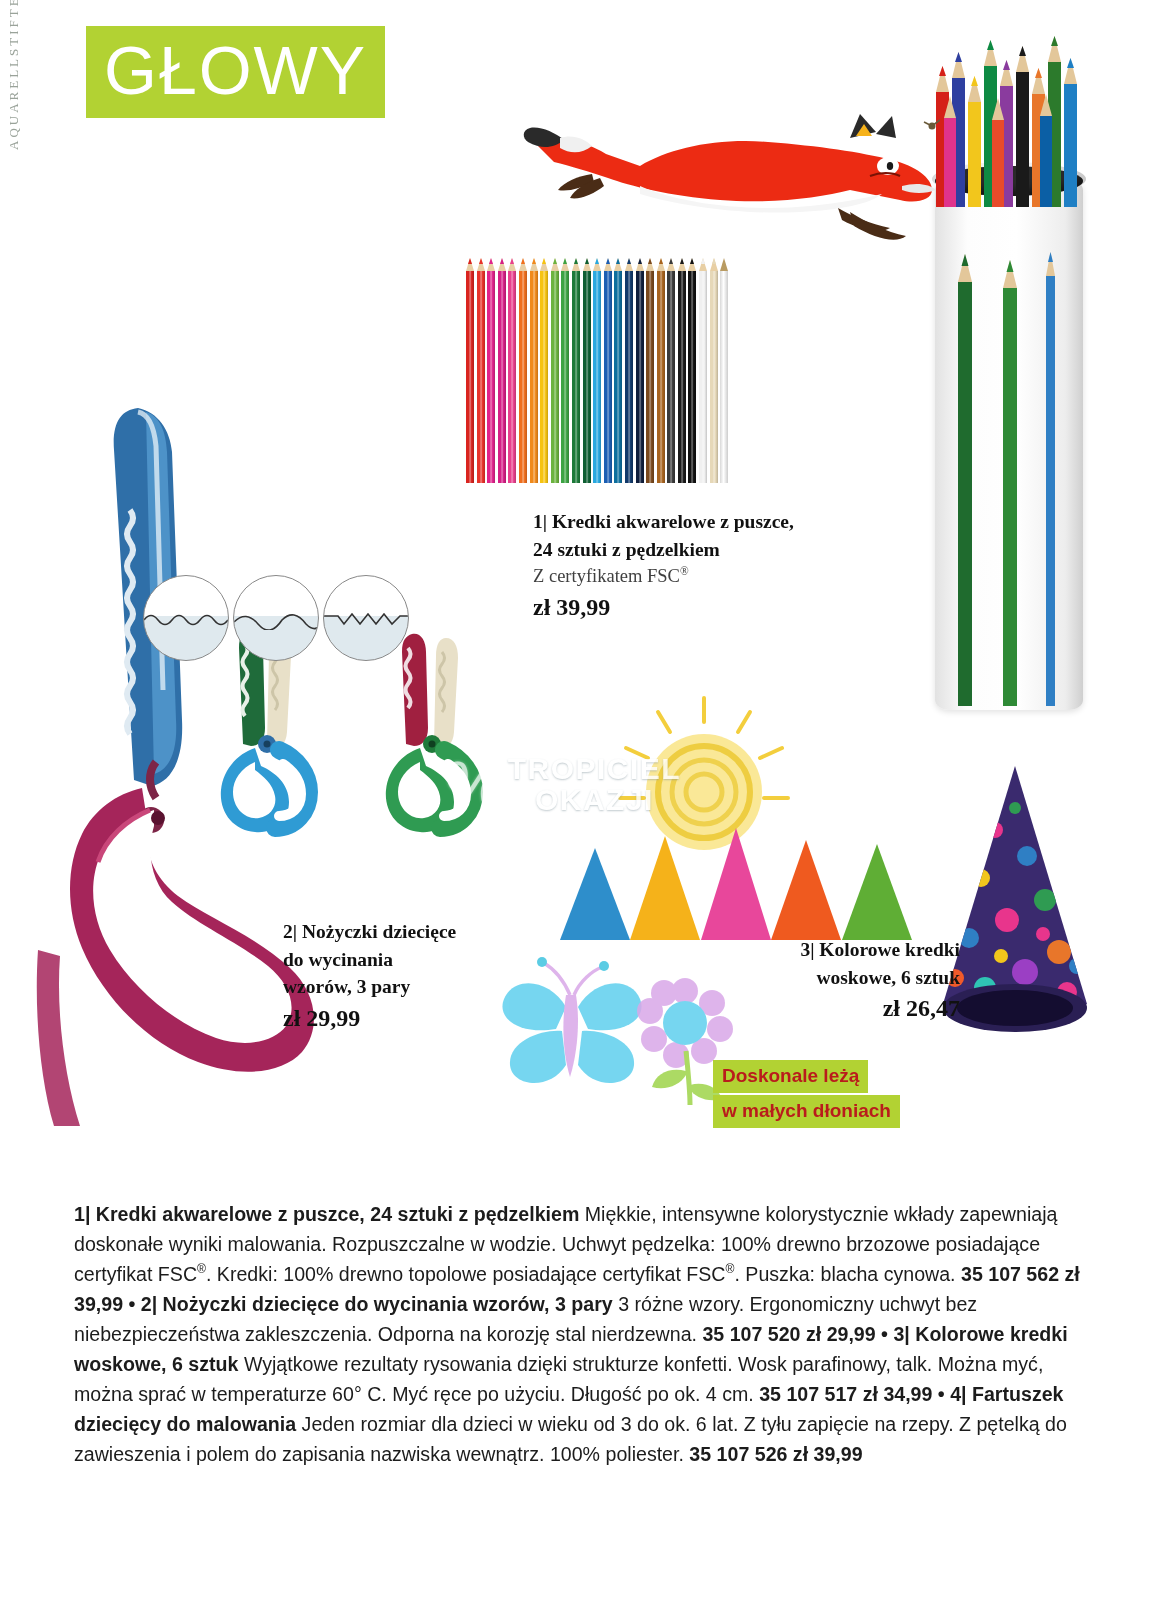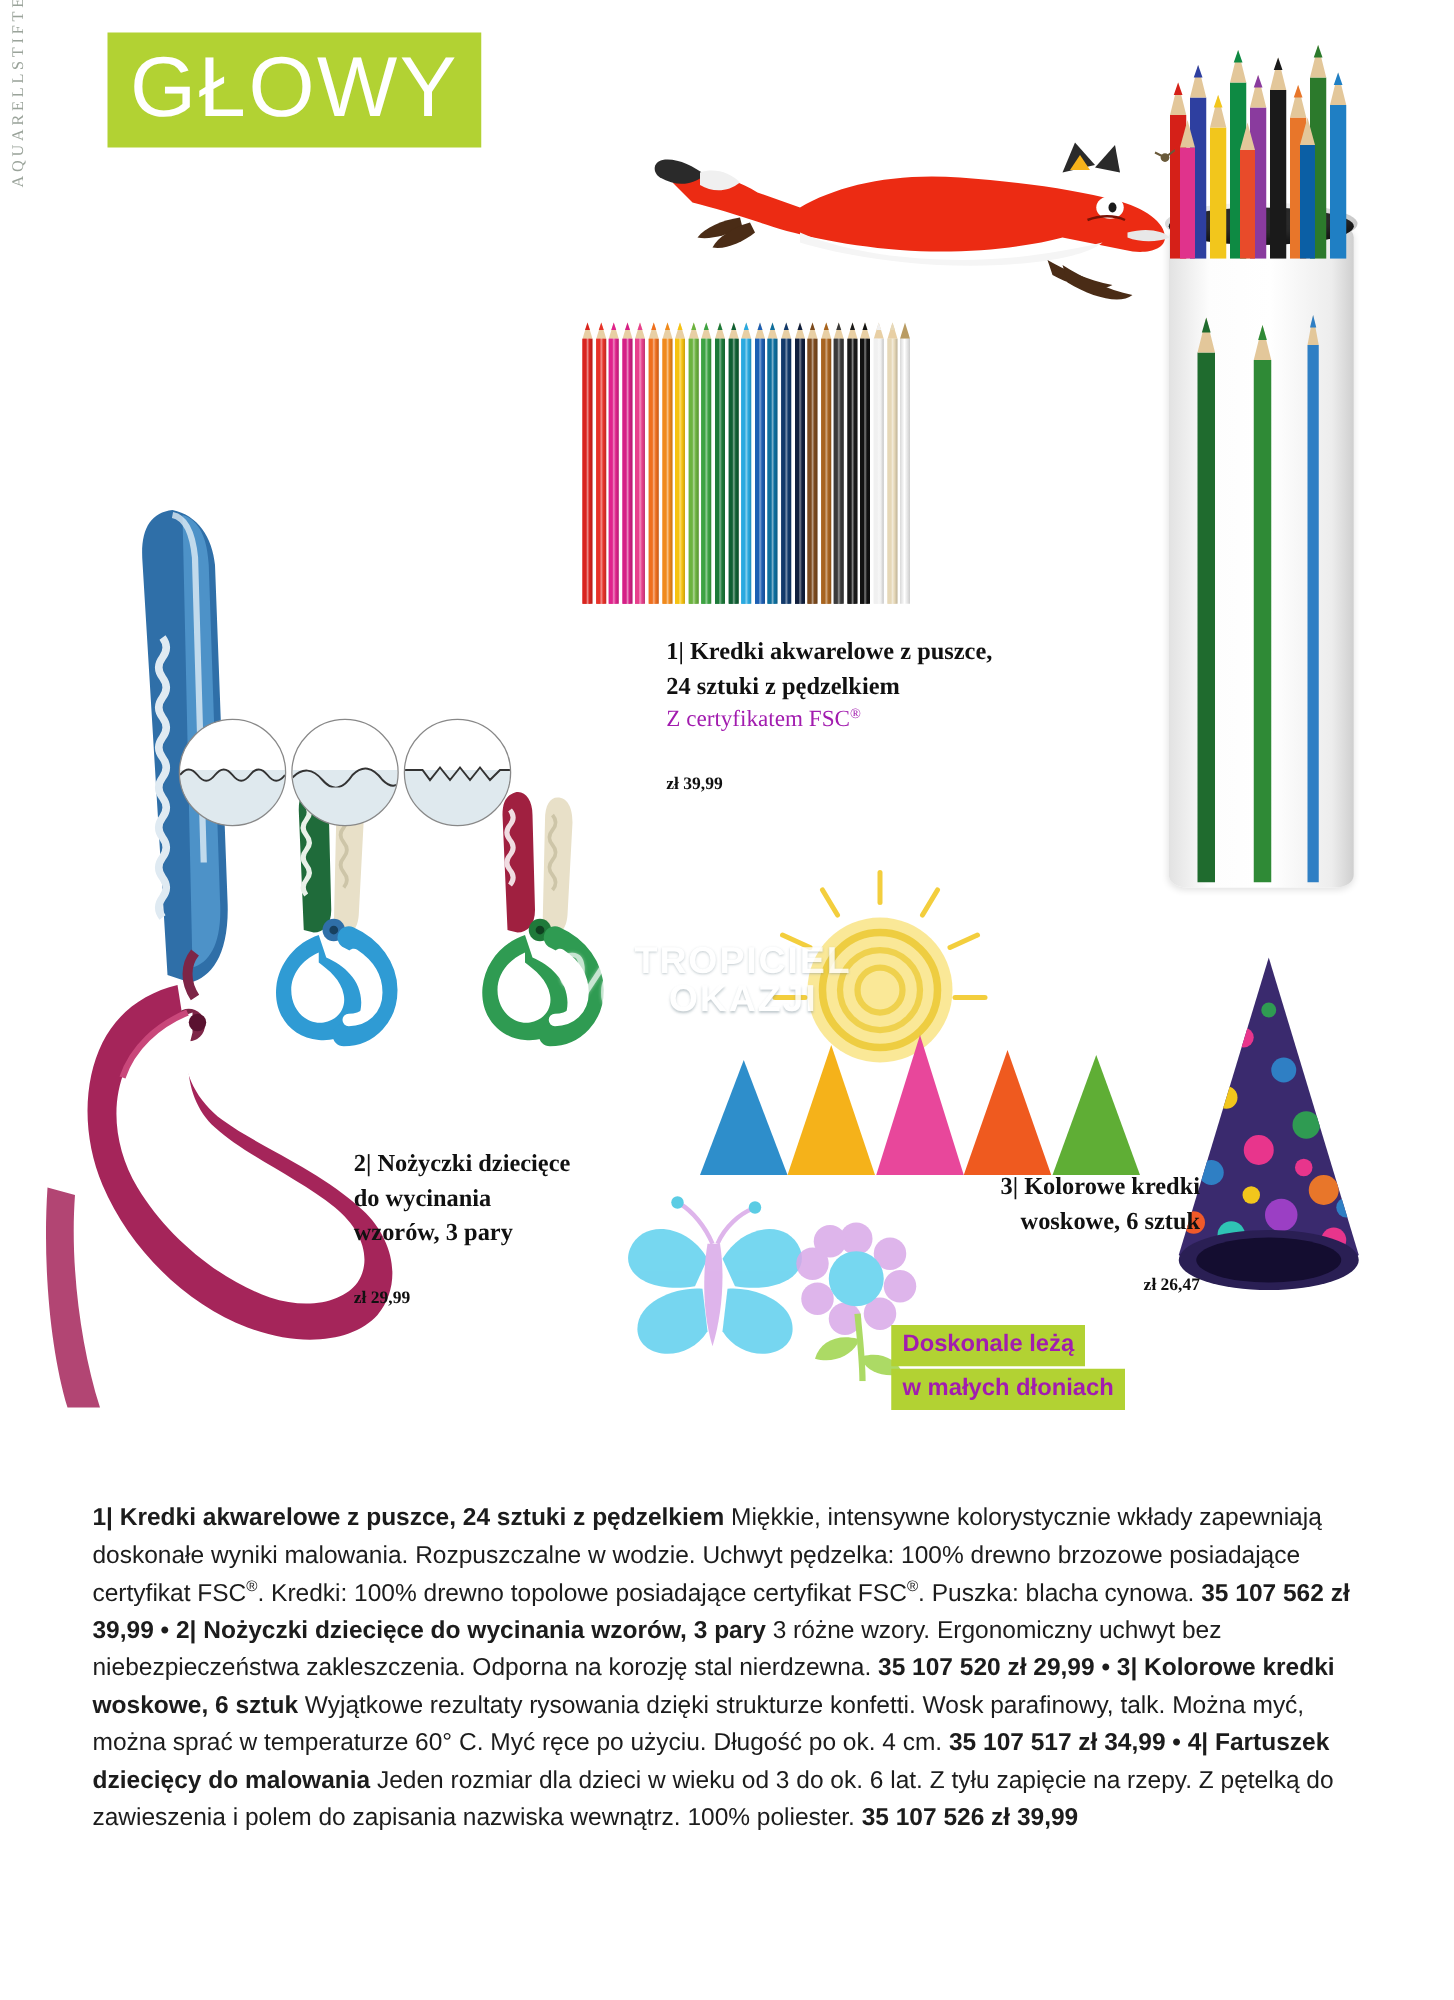--- a/index.html
+++ b/index.html
@@ -172,45 +172,44 @@
     font-family: Liberation Serif, serif;
     color: #111;
   }
   .caption .c-title {
     font-weight: bold;
     font-size: 19.5px;
     line-height: 1.42;
     white-space: pre-line;
   }
   .caption .c-sub {
-    color: #a21caf;
+    color: #404040;
     font-weight: normal;
     font-size: 18.5px;
     line-height: 1.45;
   }
   .caption .c-price {
     font-weight: bold;
-    font-size: 14px;
+    font-size: 24px;
     line-height: 1.45;
-    margin-top: 28px;
   }
   #caption-1 { left: 533px; top: 508px; width: 330px; }
   #caption-2 { left: 283px; top: 918px; width: 250px; }
   #caption-3 { left: 710px; top: 936px; width: 250px; text-align: right; }
 
   
   #badge {
     position: absolute;
     left: 713px; top: 1060px;
     z-index: 26;
   }
   #badge span {
     display: block;
     background: #b2d233;
-    color: #a21caf;
+    color: #b91c1c;
     font-weight: bold;
     font-size: 19px;
     line-height: 1.25;
     padding: 4px 9px 5px 9px;
     width: fit-content;
     white-space: nowrap;
   }
   #badge span.b2 { margin-top: 2px; }
 
   

